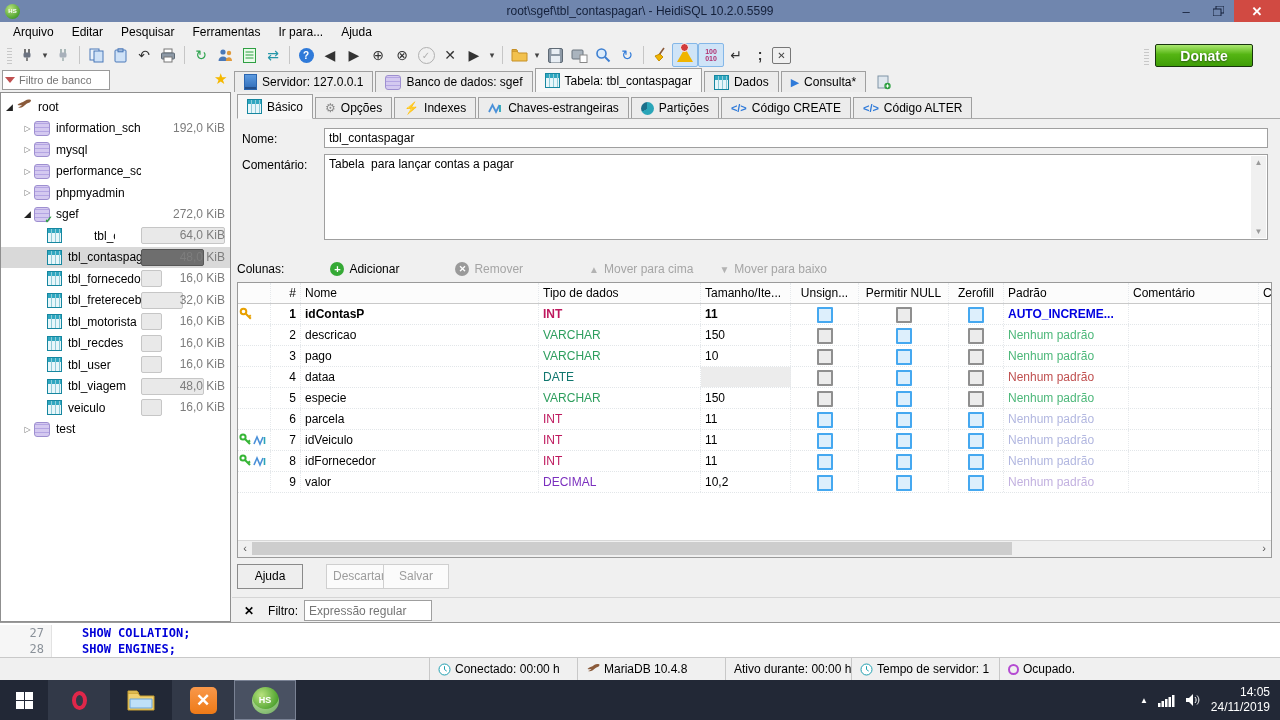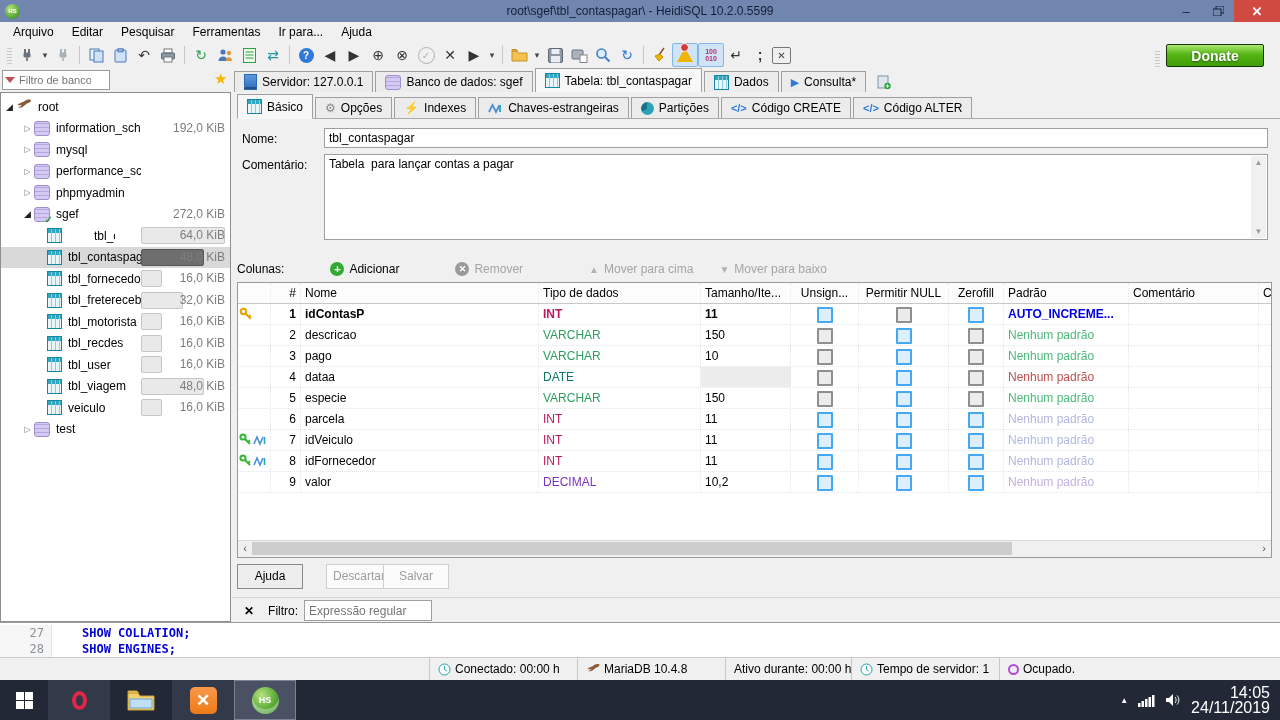--- a/index.html
+++ b/index.html
@@ -23,21 +23,21 @@
   .tbi.narrow{width:12px;font-size:9px;color:#444;}
   .sep{width:1px;height:18px;background:#c6c6c6;margin:0 4px;flex:none;}
   .blue{color:#2f7ad9;} .greenc{color:#2ea44f;} .teal{color:#2596a8;} .dark{color:#333;}
   .circ{width:15px;height:15px;border-radius:50%;display:flex;align-items:center;justify-content:center;font-size:10px;}
   .help-circ{background:#2f7ad9;color:#fff;font-weight:bold;}
   .check-circ{border:1px solid #b0b0b0;color:#b0b0b0;}
   .toggled{background:#cfe4f7;border:1px solid #84b7e8;border-radius:2px;}
   .binary{font-size:7px;line-height:7px;color:#b03070;font-weight:bold;text-align:center;}
   .warn-tri{width:0;height:0;border-left:8px solid transparent;border-right:8px solid transparent;border-bottom:14px solid #f0b400;position:relative;}
   .warn-dot{position:absolute;right:-4px;bottom:-4px;width:7px;height:7px;border-radius:50%;background:#d23b3b;border:1px solid #fff;}
-  .donate-wrap{position:absolute;right:16px;top:44px;display:flex;align-items:flex-end;}
+  .donate-wrap{position:absolute;right:27px;top:44px;display:flex;align-items:center;}
   .donate{width:96px;height:21px;border:1px solid #18350e;border-radius:2px;
     background:linear-gradient(#abe870,#55b513 45%,#3f9d07);color:#fff;font-weight:bold;font-size:14px;
     display:flex;align-items:center;justify-content:center;text-shadow:0 1px 2px #2a5a10;}
   
   .row2{position:absolute;top:68px;left:0;width:1280px;height:24px;background:#f0f0f0;}
   .filterbox{position:absolute;top:2px;height:18px;background:#fff;border:1px solid #9a9a9a;display:flex;align-items:center;padding:0 2px;}
   .filterbox input{border:none;outline:none;width:72px;font-size:11px;font-family:"Liberation Sans",sans-serif;}
   .funnel{width:0;height:0;border-left:5px solid transparent;border-right:5px solid transparent;border-top:6px solid #c05050;margin-right:2px;position:relative;}
   .star{color:#f5b800;font-size:15px;}
   .tabbar{position:absolute;top:0;left:234px;right:0;height:24px;display:flex;align-items:flex-end;border-bottom:1px solid #9f9f9f;}
@@ -123,21 +123,21 @@
   .purple-circ{width:11px;height:11px;border-radius:50%;border:2px solid #b44bd2;box-sizing:border-box;flex:none;}
   
   .taskbar{position:absolute;left:0;bottom:0;width:1280px;height:40px;background:#222836;display:flex;align-items:stretch;}
   .tk{width:62px;display:flex;align-items:center;justify-content:center;flex:none;}
   .tk.lit{background:#323948;}
   .tk.active{background:#495162;border:1px solid #7a8294;box-sizing:border-box;}
   .opera-o{width:15px;height:19px;border:4px solid #e0274a;border-radius:50%;box-sizing:border-box;}
   .xampp{width:27px;height:27px;border-radius:5px;background:linear-gradient(#f9984a,#ee7a17);color:#fff;font-weight:bold;font-size:17px;display:flex;align-items:center;justify-content:center;}
   .hs-big{width:27px;height:27px;border-radius:50%;background:radial-gradient(circle at 35% 30%,#b8e27e,#4ea22f 65%,#2a701a);color:#fff;font-size:9px;font-weight:bold;display:flex;align-items:center;justify-content:center;box-shadow:inset 0 -5px 0 rgba(255,255,255,.35);}
   .tray{position:absolute;right:0;bottom:0;height:40px;display:flex;align-items:center;gap:10px;padding-right:10px;color:#fff;}
-  .clock{ text-align:right;font-size:16px;line-height:15px;}
+  .clock{ text-align:right;font-size:12px;line-height:15px;}
 </style>
 </head>
 <body>
 
 <div class="titlebar">
   <span class="hs-mini">HS</span>
   <span class="title-text">root\sgef\tbl_contaspagar\ - HeidiSQL 10.2.0.5599</span>
   <span class="win-controls">
     <span class="win-btn">–</span>
     <span class="win-btn">

